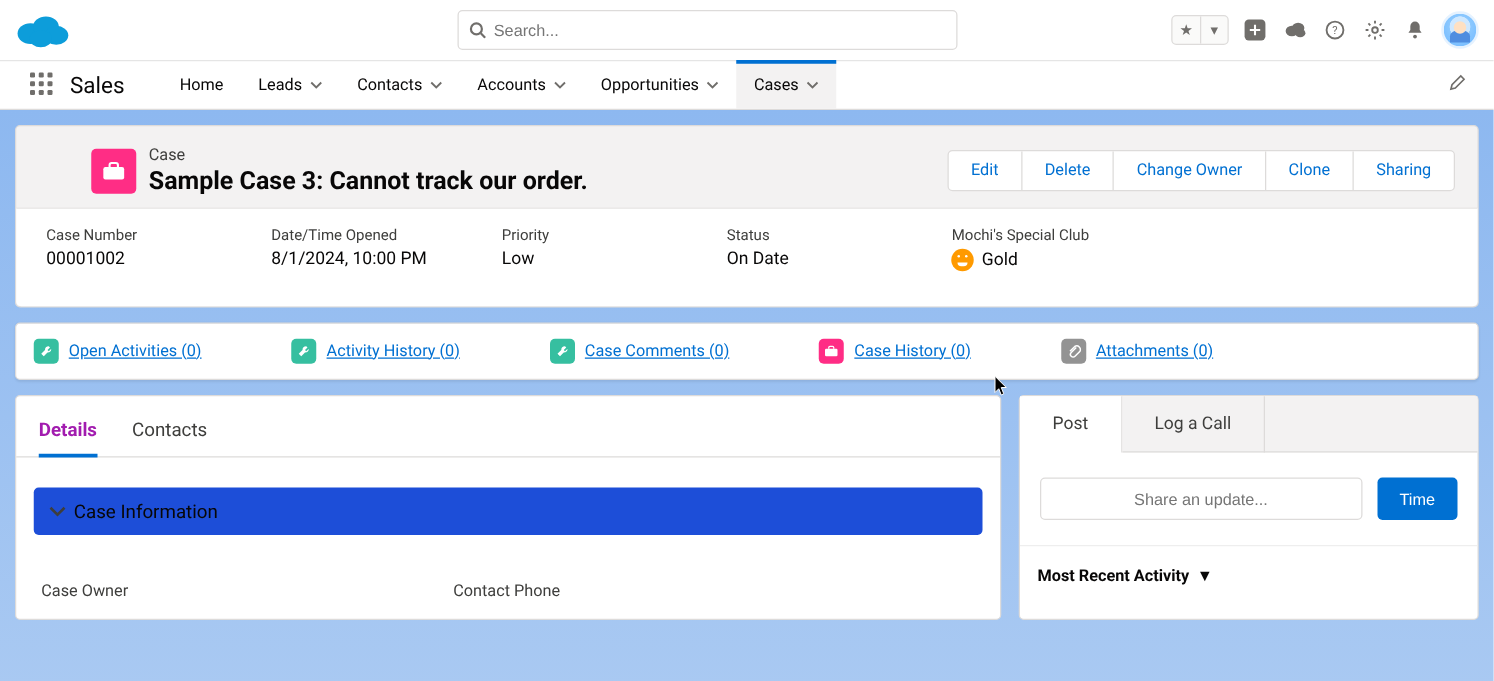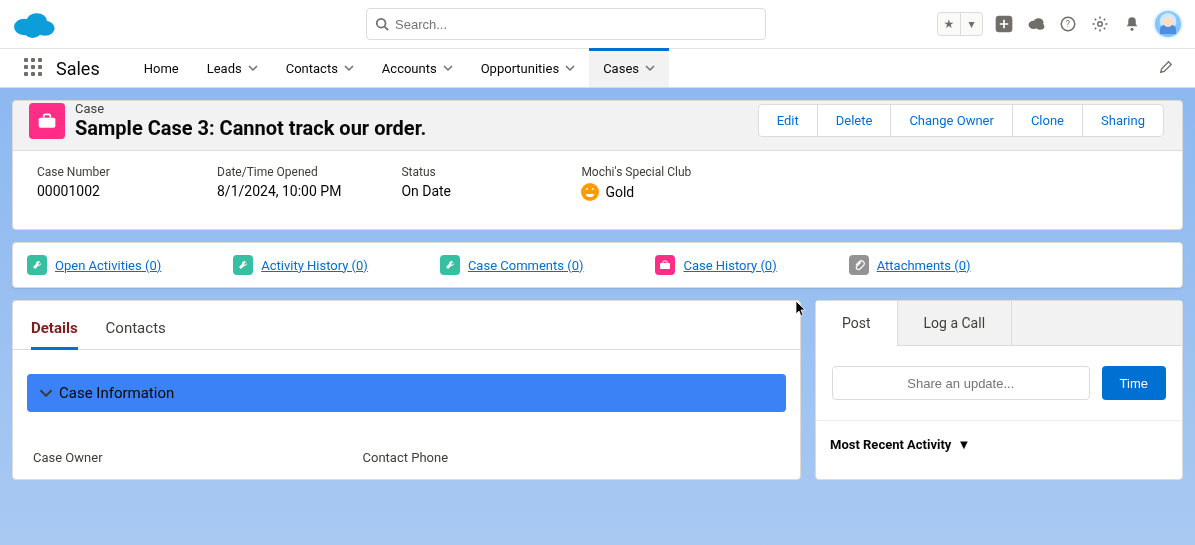--- a/index.html
+++ b/index.html
@@ -114,21 +114,22 @@
     box-shadow: 0 1px 2px rgba(0,0,0,0.08);
   }
   .record-header {
     background:#f3f2f2;
     border:1px solid #dddbda;
     border-radius:4px;
     margin-bottom:12px;
   }
   .rh-top {
     display:flex; align-items:center;
-    padding: 0 18px 10px 16px;
+    padding: 16px 18px 10px 16px;
+    margin-left: 44px;
   }
   .rh-icon {
     width:36px; height:36px; border-radius:4px;
     background:#ff2d85;
     display:flex; align-items:center; justify-content:center;
     color:#fff; margin-right:10px; flex-shrink:0;
   }
   .rh-icon svg { width:20px; height:18px; }
   .rh-text { display:flex; flex-direction:column; }
   .rh-type { font-size:13px; color:#3e3e3c; }
@@ -197,27 +198,27 @@
     padding-top:4px;
   }
   .tabs {
     display:flex; gap:28px; padding: 0 18px;
     border-bottom:1px solid #dddbda;
   }
   .tab {
     padding: 14px 0 12px 0; font-size:15px; color:#3e3e3c; cursor:pointer;
     position:relative;
   }
-  .tab.active { font-weight:700; color:#7f1d1d; }
+  .tab.active { font-weight:700; color:#a21caf; }
   .tab.active::after {
     content:''; position:absolute; left:0; right:0; bottom:-1px; height:3px; background:#0070d2;
   }
   .detail-section {
     margin: 24px 14px 10px 14px;
-    background:#3b82f6; border-radius:4px;
+    background:#1d4ed8; border-radius:4px;
     padding:10px 12px;
   }
   .section-head { display:flex; align-items:center; gap:6px; font-size:15px; }
   .section-body {
     display:flex; gap:260px; padding: 28px 6px 14px 6px;
     font-size:13px; color:#3e3e3c;
     margin: 0 14px;
   }
 
   .feed-card {
@@ -414,20 +415,24 @@
     <div class="rh-fields">
       <div class="fld">
         <div class="lbl">Case Number</div>
         <div class="val">00001002</div>
       </div>
       <div class="fld">
         <div class="lbl">Date/Time Opened</div>
         <div class="val">8/1/2024, 10:00 PM</div>
       </div>
       <div class="fld">
+        <div class="lbl">Priority</div>
+        <div class="val">Low</div>
+      </div>
+      <div class="fld">
         <div class="lbl">Status</div>
         <div class="val">On Date</div>
       </div>
       <div class="fld" style="min-width:150px;">
         <div class="lbl">Mochi's Special Club</div>
         <div class="val gold-badge">
           <span class="gold-face">
               <span class="mouth"></span>
             </span>
           <span>Gold</span>

